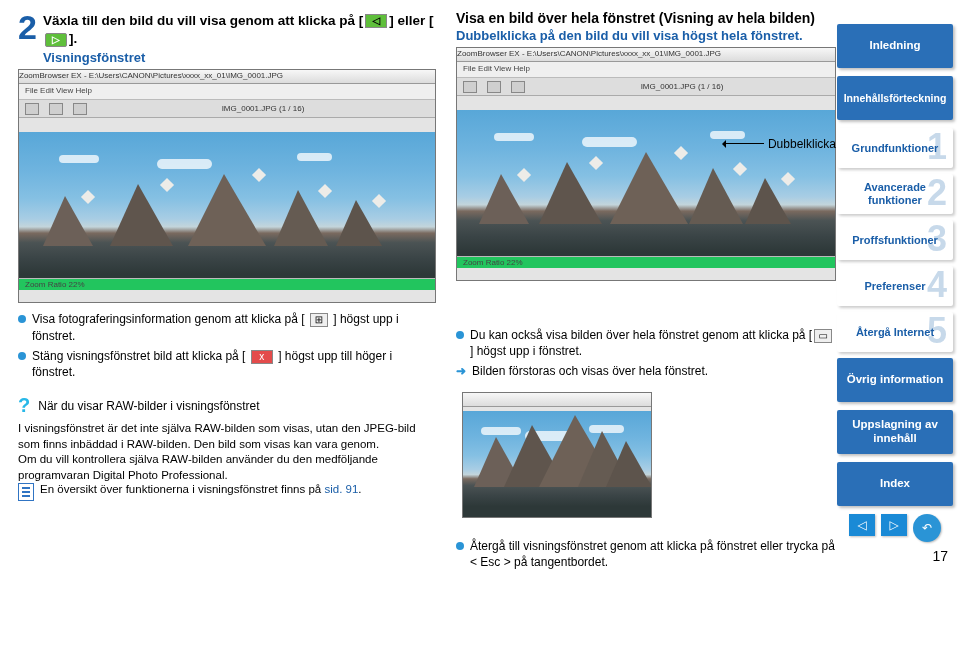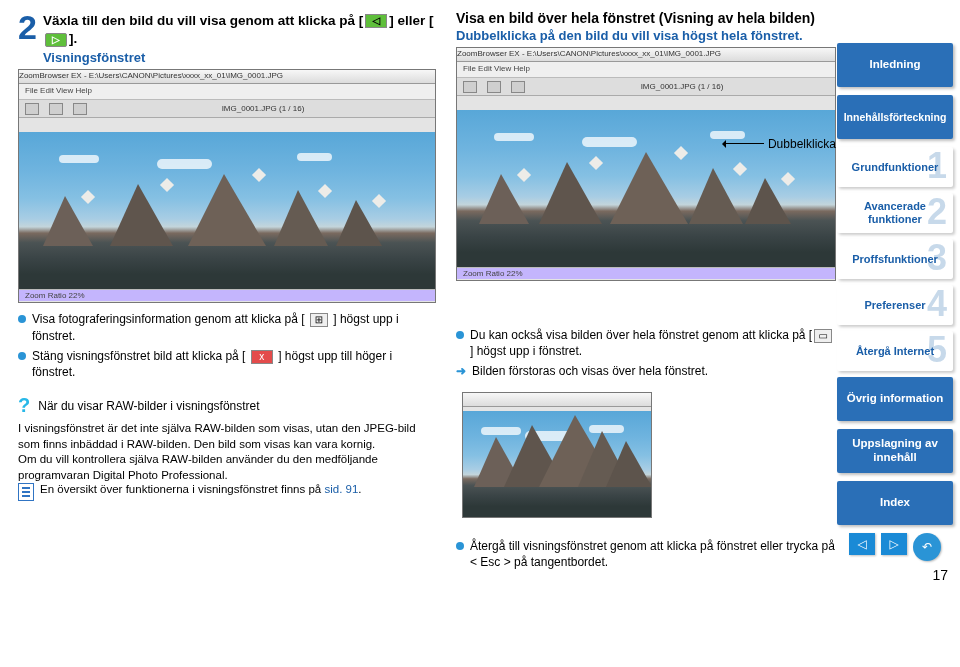--- a/index.html
+++ b/index.html
@@ -6,21 +6,21 @@
   body {
     font-family: Arial, Helvetica, sans-serif;
     width: 960px;
     height: 667px;
     background: #fff;
     position: relative;
     font-size: 12px;
     color: #000;
   }
   .main { width: 830px; float: left; padding: 10px 18px; }
-  .sidebar { width: 130px; float: right; padding-top: 24px; margin-top: 19px; }
+  .sidebar { width: 130px; float: right; padding-top: 24px; }
   .step-head { display: flex; align-items: flex-start; }
   .step-num {
     font-size: 34px;
     font-weight: bold;
     color: #1a5ea8;
     margin-right: 6px;
     line-height: 1;
   }
   .step-text { font-size: 13.5px; font-weight: bold; line-height: 1.35; padding-top: 2px; }
   .sub { color: #1a5ea8; font-weight: bold; font-size: 13px; margin-top: 2px; }
@@ -55,21 +55,21 @@
   .mtn {
     position: absolute; bottom: 28%; left: 3%; right: 3%; height: 40px;
   }
   .peak { position:absolute; bottom:0; width:0; height:0; border-style:solid; }
   .p1 { left:3%; border-width:0 28px 50px 22px; border-color:transparent transparent #6c6058 transparent; }
   .p2 { left:20%; border-width:0 35px 62px 28px; border-color:transparent transparent #5f554d transparent; }
   .p3 { left:40%; border-width:0 42px 72px 36px; border-color:transparent transparent #6e6157 transparent; }
   .p4 { left:62%; border-width:0 30px 56px 24px; border-color:transparent transparent #655b52 transparent; }
   .p5 { left:78%; border-width:0 26px 46px 20px; border-color:transparent transparent #5d544c transparent; }
   .snow { position:absolute; top:-4px; width:10px; height:10px; background:#edece8; transform:rotate(45deg); }
-  .zoomline { position:absolute; bottom:1px; left:0; right:0; height:12px; background:#c4b5fd; font-size:8px; padding:1px 6px; border-top:1px solid #bbb; color:#444; }
+  .zoomline { position:absolute; bottom:12px; left:0; right:0; height:12px; background:#22c55e; font-size:8px; padding:1px 6px; border-top:1px solid #bbb; color:#444; }
   .clouds { position:absolute; top:12%; left:8%; right:8%; height:30px; }
   .cloud { position:absolute; border-radius:20px; background:rgba(255,255,255,.75); }
   .c1 { width:40px; height:8px; left:2%; top:4px; }
   .c2 { width:55px; height:10px; left:30%; top:8px; }
   .c3 { width:35px; height:8px; left:70%; top:2px; }
 
   .notes { margin-top: 8px; font-size: 12px; }
   .note-line { display: flex; align-items: flex-start; margin-bottom: 4px; line-height:1.35; }
   .dot { width: 8px; height: 8px; border-radius: 50%; background: #2a94d6; margin: 4px 6px 0 0; flex-shrink:0; }
   .arrow-r { color:#2a94d6; margin:0 6px 0 0; font-weight:bold; }
@@ -193,21 +193,21 @@
             <span>] högst upp till höger i fönstret.</span>
           </div>
         </div>
       </div>
 
       <div class="q-head">
         <div class="q-mark">?</div>
         <div class="q-title">När du visar RAW-bilder i visningsfönstret</div>
       </div>
       <div class="q-body">
-        <div>I visningsfönstret är det inte själva RAW-bilden som visas, utan den JPEG-bild som finns inbäddad i RAW-bilden. Den bild som visas kan vara kornig.</div>
+        <div>I visningsfönstret är det inte själva RAW-bilden som visas, utan den JPEG-bild som finns inbäddad i RAW-bilden. Den bild som visas kan vara genom.</div>
         <div>Om du vill kontrollera själva RAW-bilden använder du den medföljande programvaran Digital Photo Professional.</div>
       </div>
 
       <div class="footer-note">
         <div class="foot-ico"></div>
         <div class="foot-text">
           <span>En översikt över funktionerna i visningsfönstret finns på </span>
           <span class="link">sid. 91</span>.
         </div>
       </div>

